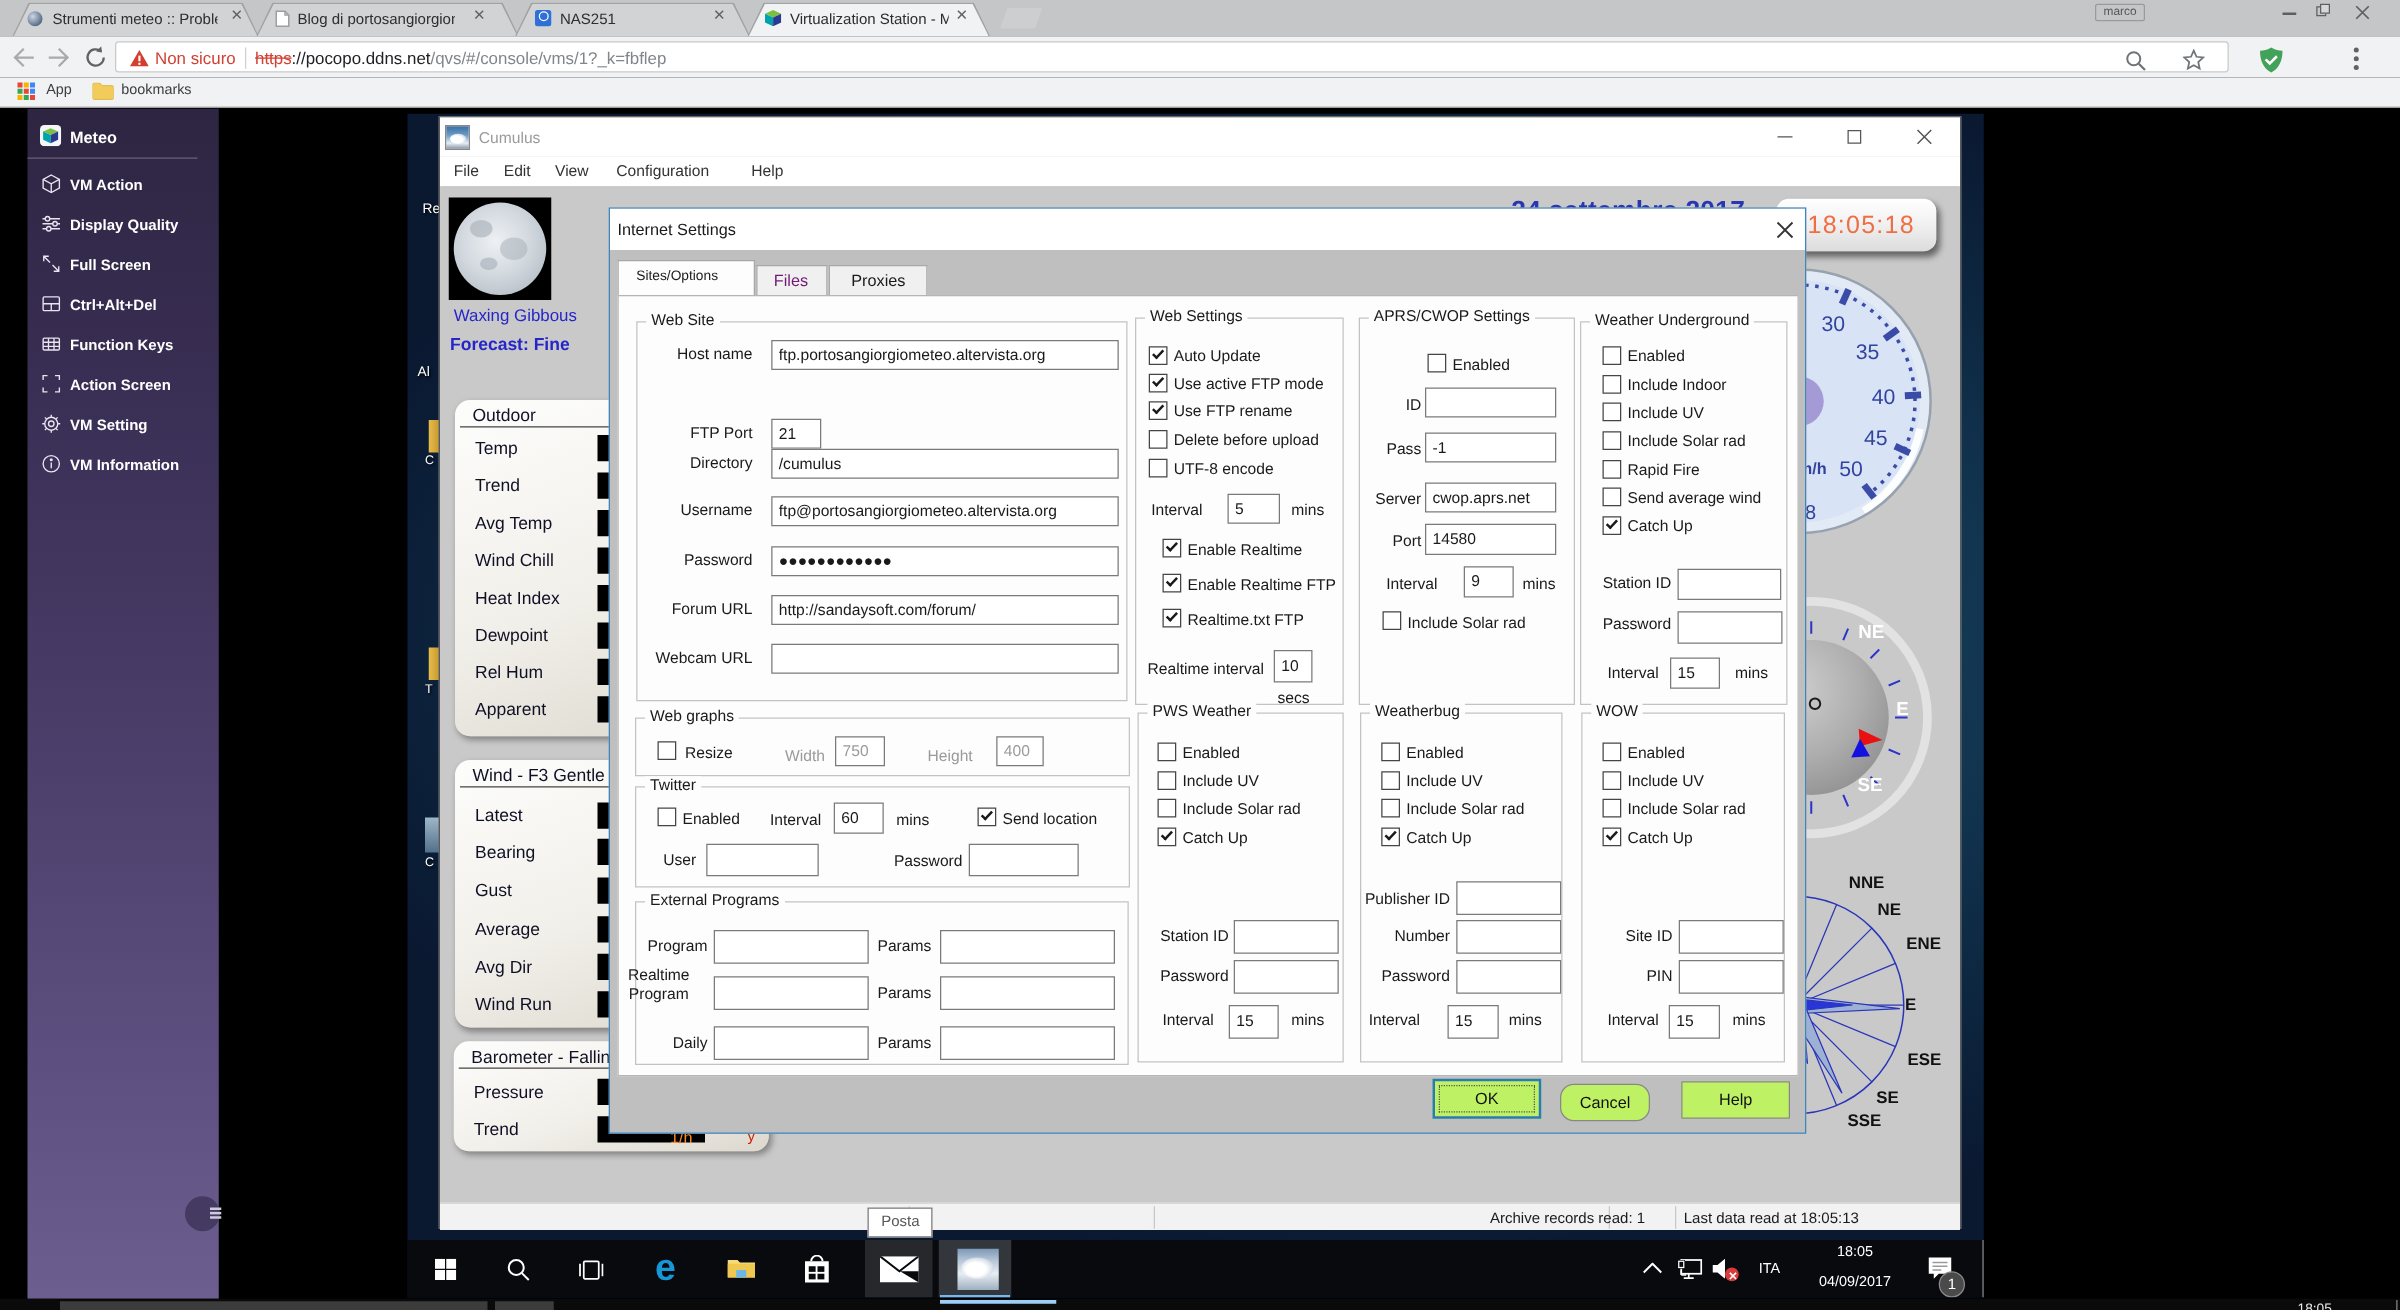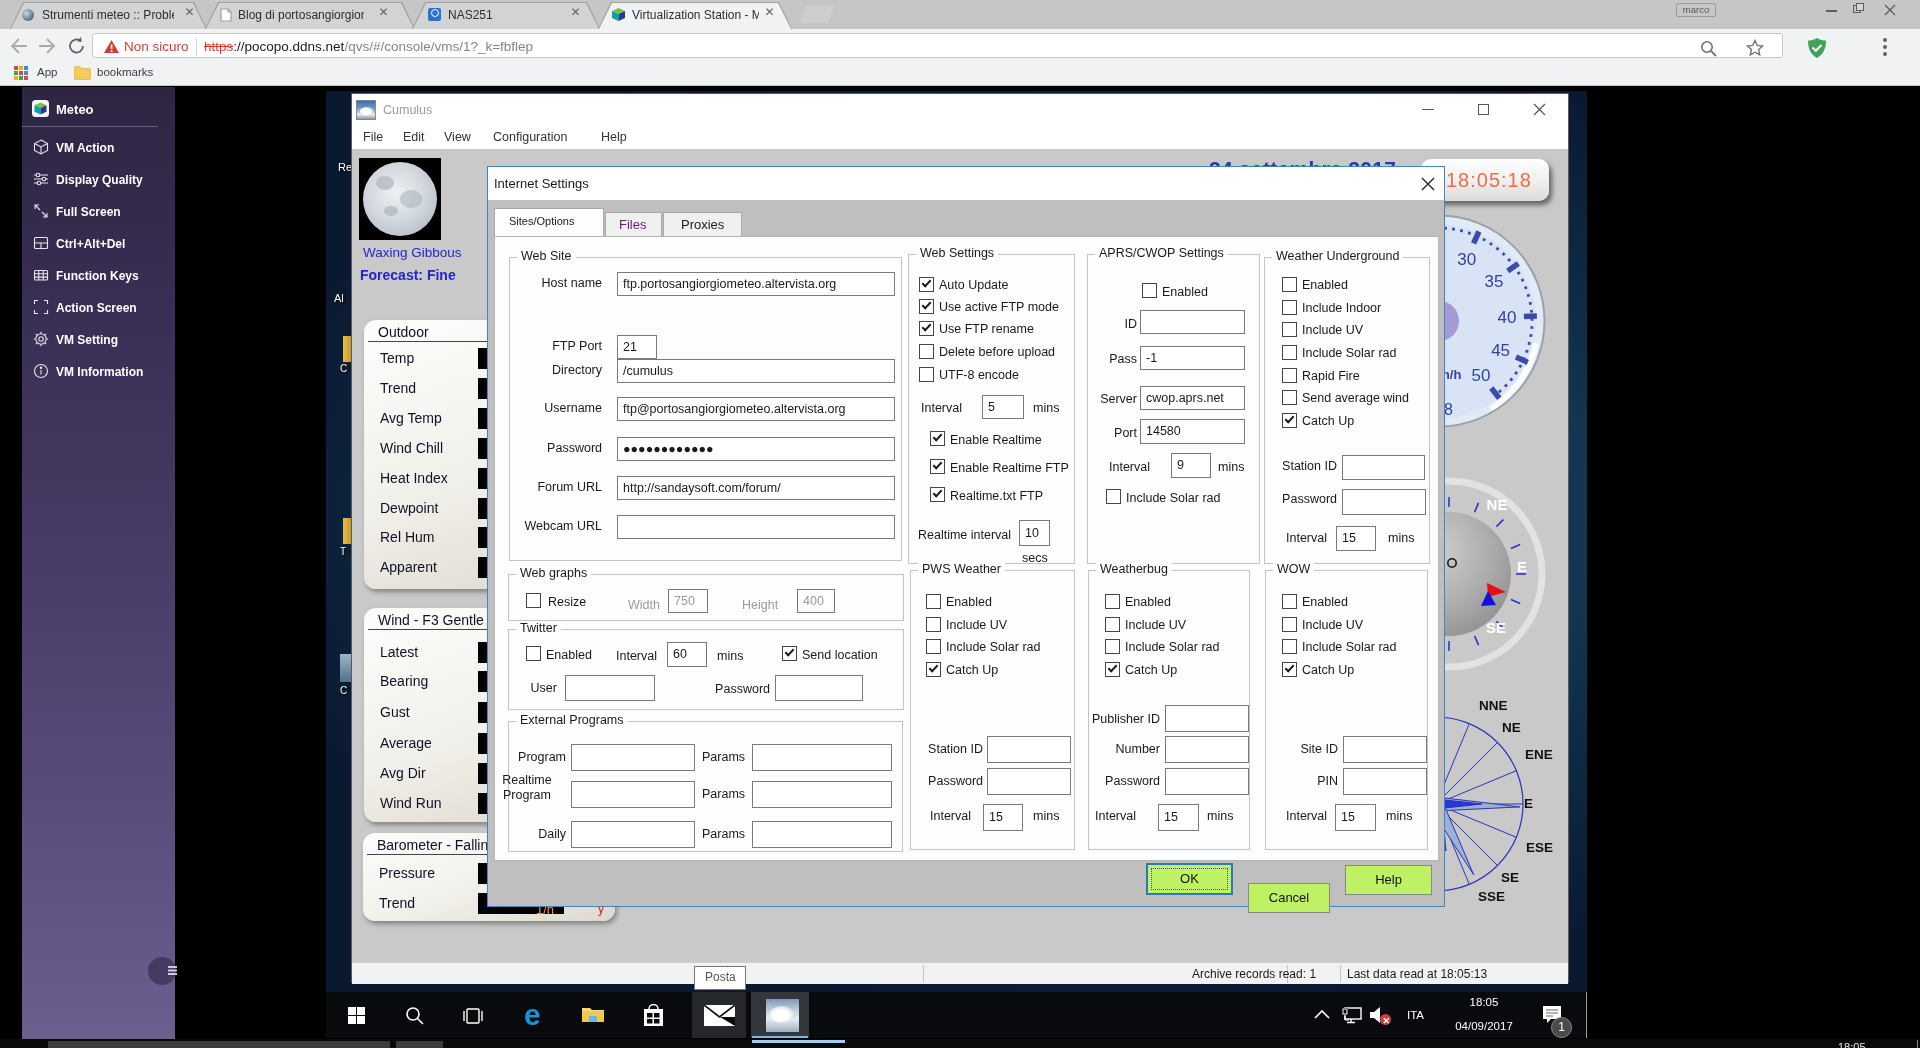--- a/index.html
+++ b/index.html
@@ -657,21 +657,21 @@
       </div>
 <div class="lbl" style="left:814px;top:496px;">Catch Up</div>
 <div class="lbl" style="left:0px;top:575px;width:850px;text-align:right;">Site ID</div>
 <div class="txt" style="left:855px;top:569px;width:84px;height:27px;line-height:25px;color:#1a1a1a;"></div>
 <div class="lbl" style="left:0px;top:607px;width:850px;text-align:right;">PIN</div>
 <div class="txt" style="left:855px;top:601px;width:84px;height:27px;line-height:25px;color:#1a1a1a;"></div>
 <div class="lbl" style="left:798px;top:642px;">Interval</div>
 <div class="txt" style="left:847px;top:637px;width:41px;height:27px;line-height:25px;color:#1a1a1a;">15</div>
 <div class="lbl" style="left:898px;top:642px;">mins</div>
 <div class="btn" style="left:658px;top:696px;width:87px;height:32px;border:2px solid #2a7ab8;line-height:28px;"><div style="position:absolute;left:3px;top:3px;right:3px;bottom:3px;border:1px dotted #555;"></div>OK</div>
-<div class="btn" style="left:760px;top:716px;width:82px;height:30px;line-height:28px;">Cancel</div>
+<div class="btn" style="left:760px;top:700px;width:72px;height:30px;line-height:28px;border-radius:11px;">Cancel</div>
 <div class="btn" style="left:857px;top:698px;width:87px;height:30px;line-height:28px;">Help</div>
 </div>
 <div class="abs" style="left:0px;top:1039px;width:1920px;height:9px;background:#0a0a0a;"></div>
 <div class="abs" style="left:48px;top:1041px;width:342px;height:7px;background:#3c3c3c;"></div>
 <div class="abs" style="left:396px;top:1041px;width:47px;height:7px;background:#3c3c3c;"></div>
 <div class="abs" style="left:752px;top:1040px;width:93px;height:3px;background:#9ecef5;"></div>
 <div class="abs" style="left:1838px;top:1041px;font-size:11px;color:#e8e8e8;">18:05</div>
 <div class="abs" style="left:1917px;top:1040px;width:1px;height:8px;background:#888;"></div>
 </div>
 </body></html>

